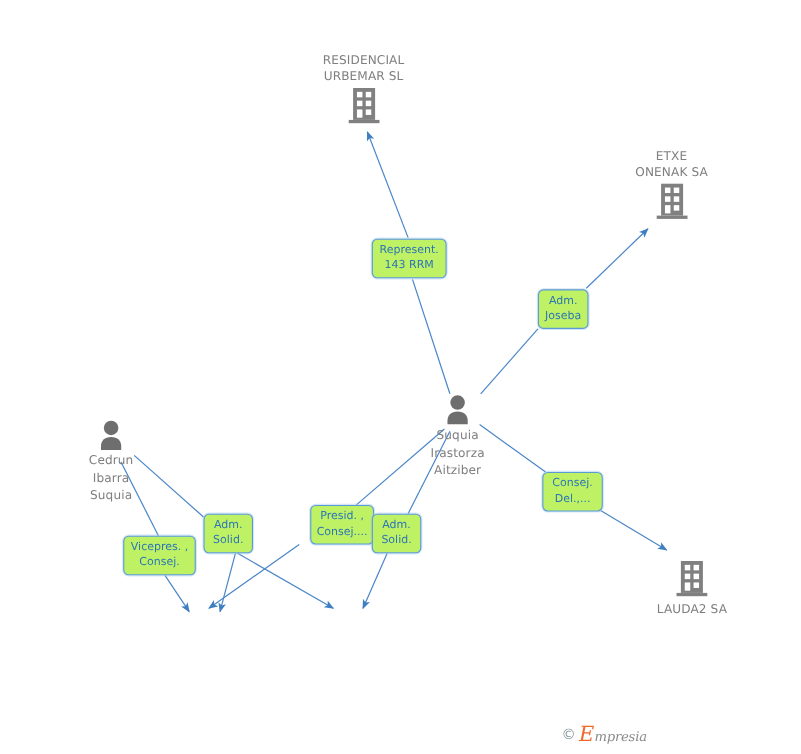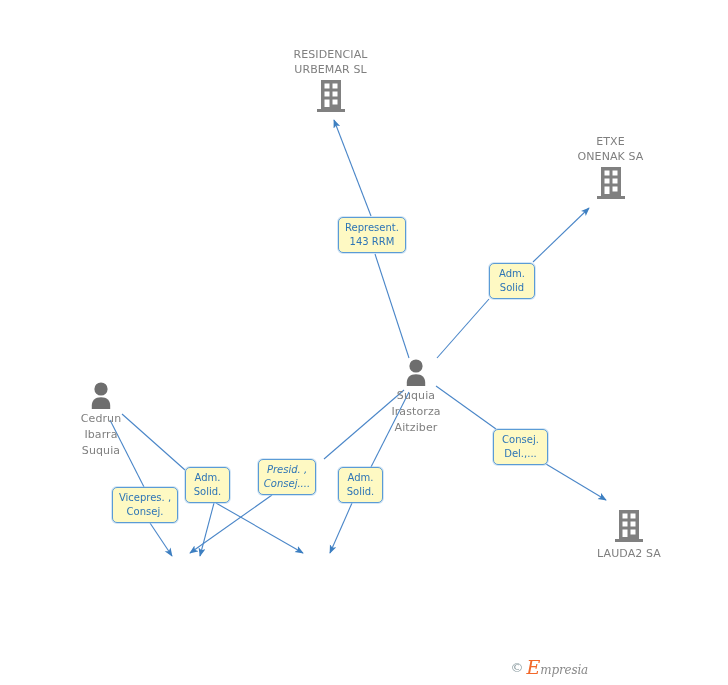--- a/index.html
+++ b/index.html
@@ -55,21 +55,21 @@
 
   
   .person { display:block; margin:0 auto; }
 
   
   .rel {
     position: absolute;
     box-sizing: border-box;
     border: 1px solid #5b9bd5;
     border-radius: 5px;
-    background: #fef9c3;
+    background: #bef264;
     color: #2e75b6;
     font-size: 10px;
     line-height: 14px;
     text-align: center;
     padding: 3px 4px 4px 4px;
     white-space: nowrap;
     box-shadow: 0 0 0 1px rgba(160,200,235,0.45);
   }
   .rel span { display: block; }
 
@@ -218,39 +218,39 @@
 
 
 
   <div class="rel" style="left:338px; top:217px; width:68px; height:36px;">
     <span>Represent.</span>
     <span>143 RRM</span>
   </div>
 
   <div class="rel" style="left:489px; top:263px; width:46px; height:36px;">
     <span>Adm.</span>
-    <span>Solid</span>
+    <span>Joseba</span>
   </div>
 
   <div class="rel" style="left:493px; top:429px; width:55px; height:36px;">
     <span>Consej.</span>
     <span>Del.,...</span>
   </div>
 
   <div class="rel" style="left:112px; top:487px; width:66px; height:36px;">
     <span>Vicepres. ,</span>
     <span>Consej.</span>
   </div>
 
   <div class="rel" style="left:185px; top:467px; width:45px; height:36px;">
     <span>Adm.</span>
     <span>Solid.</span>
   </div>
 
-  <div class="rel" style="left:258px; top:459px; width:58px; height:36px;font-style:italic;">
+  <div class="rel" style="left:282px; top:459px; width:58px; height:36px;">
     <span>Presid. ,</span>
     <span>Consej....</span>
   </div>
 
   <div class="rel" style="left:338px; top:467px; width:45px; height:36px;">
     <span>Adm.</span>
     <span>Solid.</span>
   </div>
 
   <div id="watermark">

